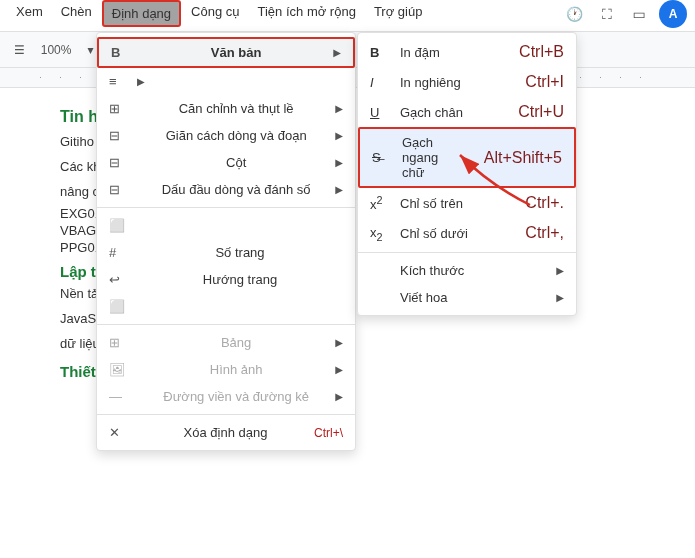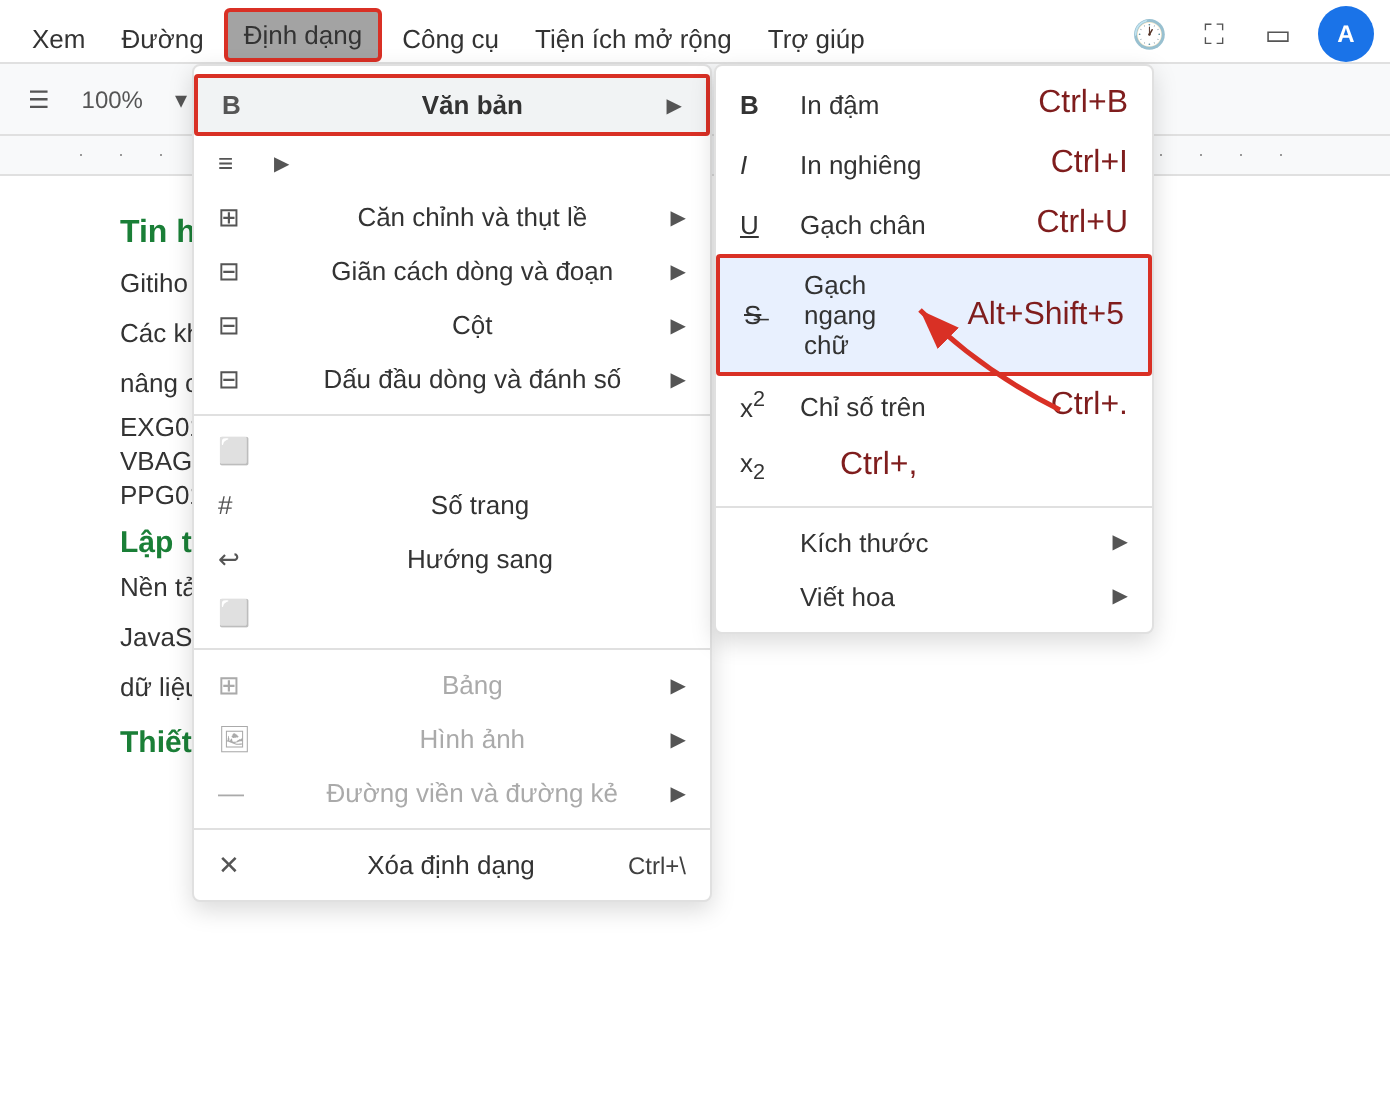--- a/index.html
+++ b/index.html
@@ -9,21 +9,21 @@
       background: #fff;
       width: 695px;
       height: 558px;
       overflow: hidden;
       position: relative;
     }
 
     
     .menubar {
       display: flex;
-      align-items: flex-end;
+      align-items: flex-start;
       height: 32px;
       background: #fff;
       border-bottom: 1px solid #e0e0e0;
       padding: 0 8px;
       gap: 2px;
     }
     .menubar-item {
       padding: 4px 8px;
       cursor: pointer;
       border-radius: 3px;
@@ -262,21 +262,21 @@
     }
 
     
     .bold { font-weight: bold; }
   </style>
 </head>
 <body>
 
 <div class="menubar">
   <div class="menubar-item">Xem</div>
-  <div class="menubar-item">Đường</div>
+  <div class="menubar-item">Chèn</div>
   <div class="menubar-item active">Định dạng</div>
   <div class="menubar-item">Công cụ</div>
   <div class="menubar-item">Tiện ích mở rộng</div>
   <div class="menubar-item">Trợ giúp</div>
   <div class="menubar-right">
     <div class="icon-btn">🕐</div>
     <div class="icon-btn">⛶</div>
     <div class="icon-btn">▭</div>
     <div class="avatar">A</div>
   </div>
@@ -357,21 +357,21 @@
     <div class="menu-separator"></div>
     <div class="menu-item">
       <span class="item-icon">⬜</span>
     </div>
     <div class="menu-item">
       <span class="item-icon">#</span>
       <span class="item-label">Số trang</span>
     </div>
     <div class="menu-item">
       <span class="item-icon">↩</span>
-      <span class="item-label">Hướng sang</span>
+      <span class="item-label">Hướng trang</span>
     </div>
     <div class="menu-item">
       <span class="item-icon">⬜</span>
     </div>
     <div class="menu-separator"></div>
     <div class="menu-item disabled">
       <span class="item-icon">⊞</span>
       <span class="item-label">Bảng</span>
       <span class="item-arrow">▶</span>
     </div>
@@ -382,21 +382,21 @@
     </div>
     <div class="menu-item disabled">
       <span class="item-icon">—</span>
       <span class="item-label">Đường viền và đường kẻ</span>
       <span class="item-arrow">▶</span>
     </div>
     <div class="menu-separator"></div>
     <div class="menu-item">
       <span class="item-icon">✕</span>
       <span class="item-label">Xóa định dạng</span>
-      <span style="color:#404040;font-size:12px;margin-left:auto;">Ctrl+\</span>
+      <span style="color:#b91c1c;font-size:12px;margin-left:auto;">Ctrl+\</span>
     </div>
   </div>
 
   <div class="menu-secondary">
     <div class="sub-item">
       <span class="sub-icon"><strong>B</strong></span>
       <span class="sub-label">In đậm</span>
       <span class="sub-shortcut">Ctrl+B</span>
     </div>
     <div class="sub-item">
@@ -414,20 +414,21 @@
       <span class="sub-label">Gạch ngang chữ</span>
       <span class="sub-shortcut">Alt+Shift+5</span>
     </div>
     <div class="sub-item">
       <span class="sub-icon">x<sup>2</sup></span>
       <span class="sub-label">Chỉ số trên</span>
       <span class="sub-shortcut">Ctrl+.</span>
     </div>
     <div class="sub-item">
       <span class="sub-icon">x<sub>2</sub></span>
+      <span class="sub-label">Chỉ số dưới</span>
       <span class="sub-shortcut">Ctrl+,</span>
     </div>
     <div class="sub-separator"></div>
     <div class="sub-item">
       <span class="sub-icon"></span>
       <span class="sub-label">Kích thước</span>
       <span class="sub-arrow">▶</span>
     </div>
     <div class="sub-item">
       <span class="sub-icon"></span>

